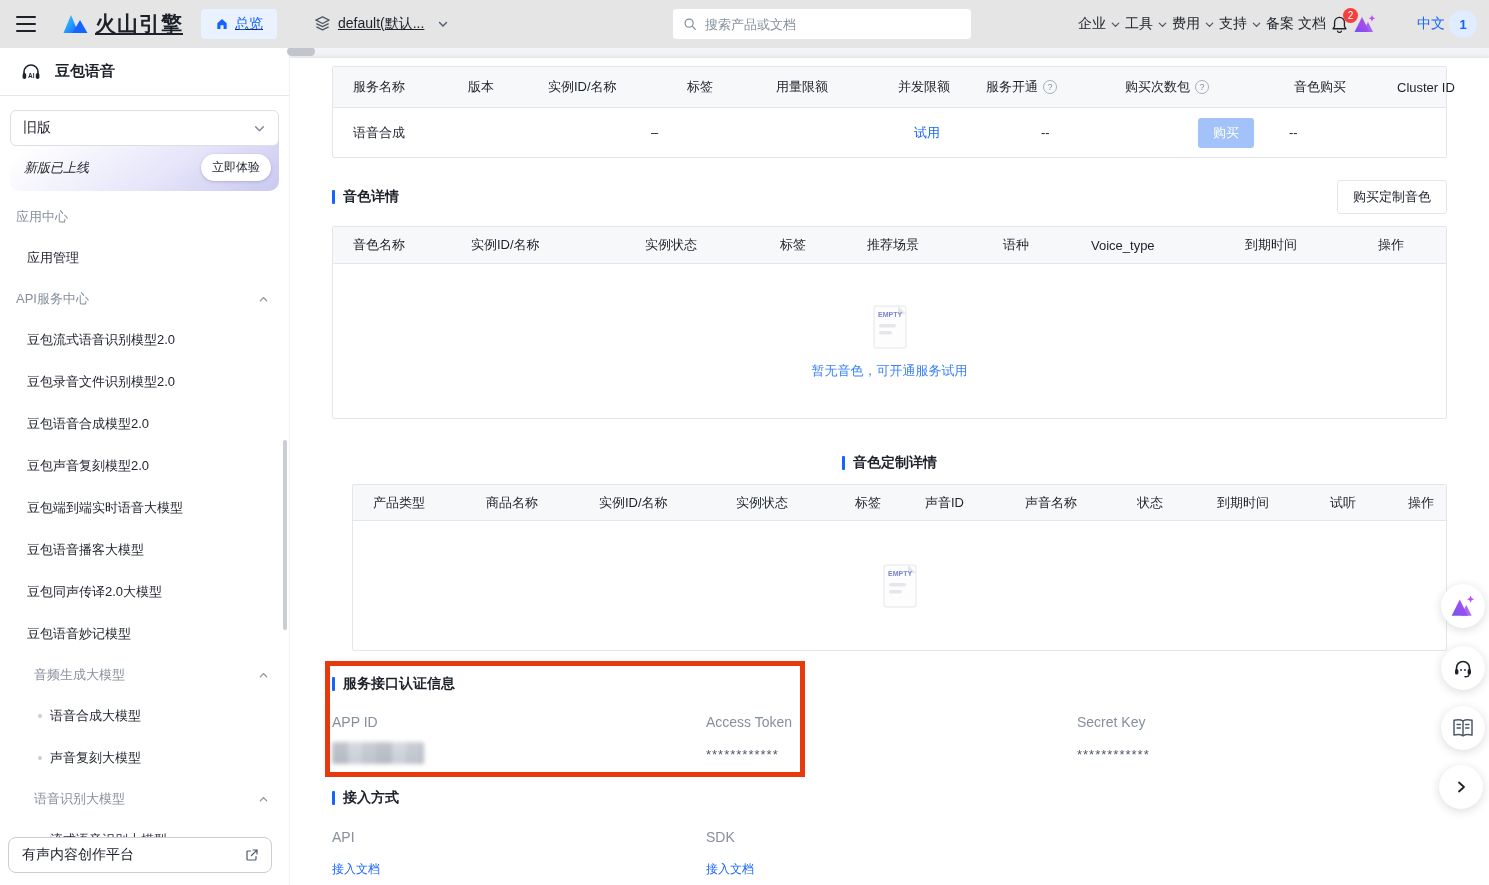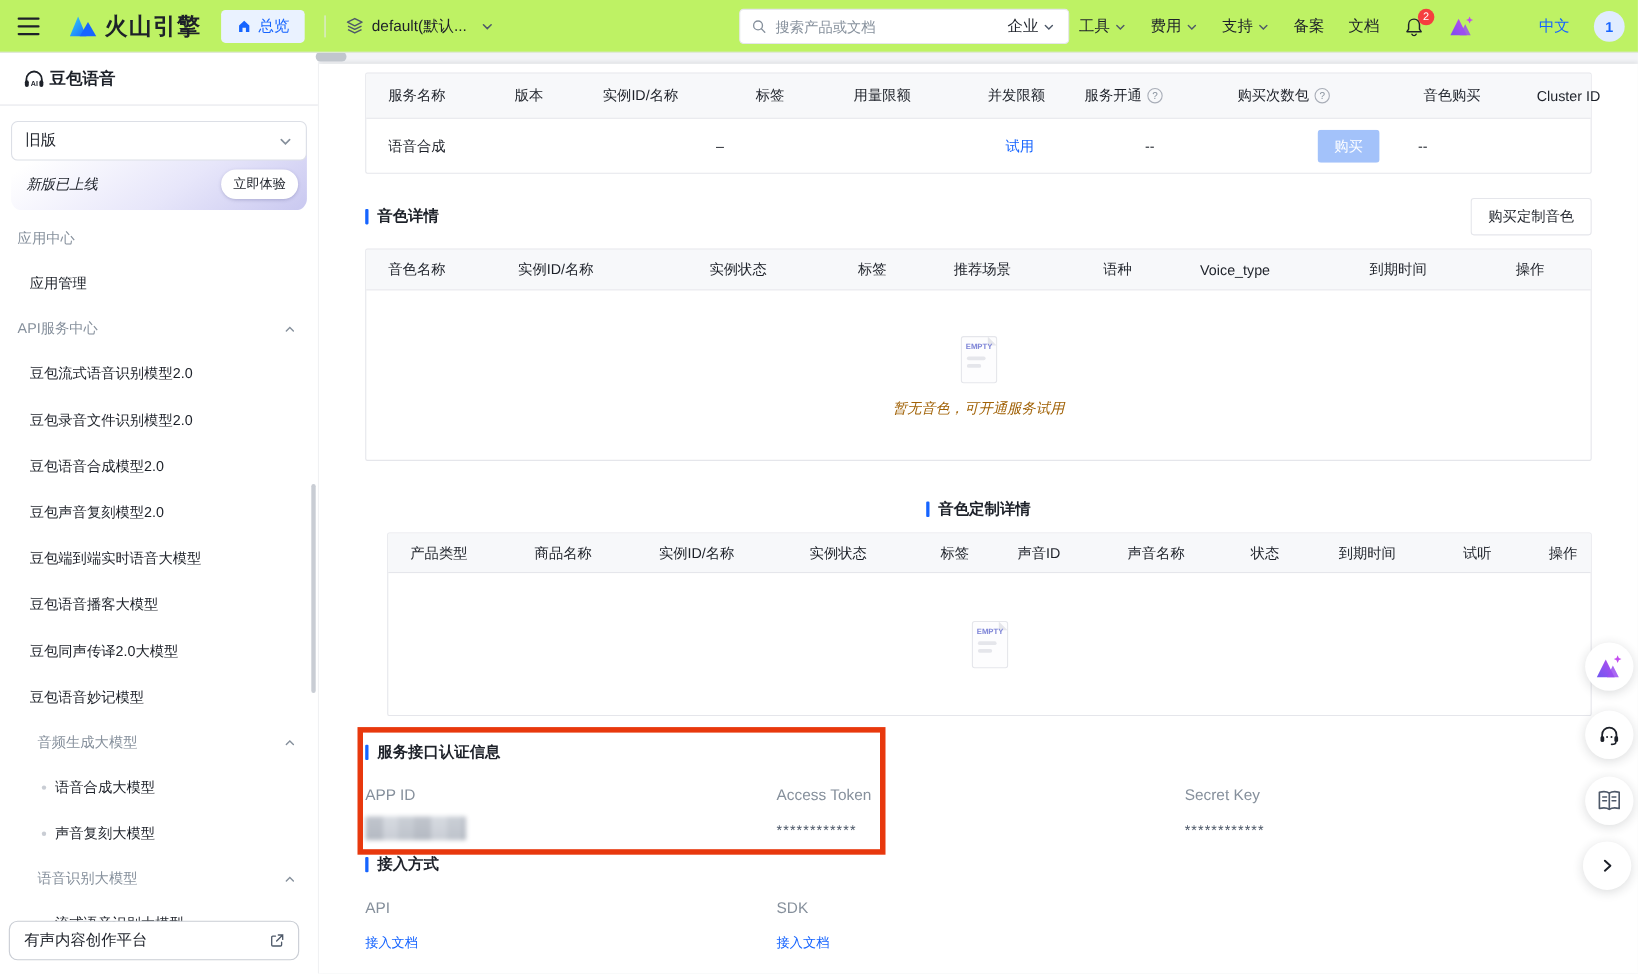--- a/index.html
+++ b/index.html
@@ -1,49 +1,49 @@
 <!DOCTYPE html>
 <html><head>
 <meta charset="utf-8">
 <style>
   * { margin:0; padding:0; box-sizing:border-box; }
   html,body { width:1489px; height:885px; overflow:hidden; background:#fff;
     font-family:"Liberation Sans","DejaVu Sans",sans-serif; color:#1d2129; }
   svg { display:block; }
 
   
-  .topbar { position:absolute; left:0; top:0; width:1489px; height:48px; background:#bef264;
-    border-bottom:1px solid #e5e6eb; display:flex; align-items:center; padding:0 16px; z-index:30; }
+  .topbar { position:absolute; left:0; top:0; width:1489px; height:48px; background:#e5e5e5;
+    border-bottom:1px solid #e5e6eb; display:flex; align-items:center; padding:0 16px; z-index:30;text-decoration:underline; }
   .hamburger { width:20px; height:16px; display:flex; flex-direction:column; justify-content:space-between; cursor:pointer; margin-right:26px; }
   .hamburger i { height:2px; background:#1d2129; border-radius:1px; }
   .brand { display:flex; align-items:center; gap:6px; margin-right:18px; cursor:pointer; }
   .brand-name { font-size:21px; font-weight:bold; letter-spacing:1px; }
   .overview-pill { display:flex; align-items:center; gap:6px; background:#eaf2ff; color:#1664ff;
     height:30px; padding:0 14px; border-radius:4px; font-size:14px; cursor:pointer; }
   .vdiv { width:1px; height:20px; background:#e5e6eb; margin:0 18px; }
   .workspace { display:flex; align-items:center; gap:7px; font-size:14px; cursor:pointer; }
   .workspace .chev { margin-left:6px; }
   .search { position:absolute; left:672px; top:8px; width:300px; height:32px; border:1px solid #e5e6eb;
     border-radius:4px; display:flex; align-items:center; gap:8px; padding:0 10px; background:#fff; }
   .search input { border:none; outline:none; flex:1; font-size:13px; color:#1d2129; background:transparent;
     font-family:inherit; }
   .search input::placeholder { color:#86909c; }
-  .topnav { position:absolute; right:12px; top:0; height:48px; display:flex; align-items:center; gap:22px; }
+  .topnav { position:absolute; right:12px; top:0; height:48px; display:flex; align-items:center; gap:4px; }
   .nav-item { display:flex; align-items:center; gap:4px; font-size:14px; color:#1d2129; cursor:pointer; white-space:nowrap; }
   .bell { position:relative; cursor:pointer; }
   .badge { position:absolute; top:-7px; right:-9px; min-width:15px; height:15px; border-radius:8px;
     background:#f53f3f; color:#fff; font-size:10px; line-height:15px; text-align:center; padding:0 3px; }
   .lang { color:#1664ff; font-size:14px; cursor:pointer;margin-left:36px; }
   .avatar { width:28px; height:28px; border-radius:50%; background:#e0ecff; color:#1664ff;
     font-size:13px; font-weight:bold; display:flex; align-items:center; justify-content:center; cursor:pointer; }
 
   
   .sidebar { position:absolute; left:0; top:48px; width:290px; height:837px; background:#fff;
     border-right:1px solid #f0f1f3; z-index:20; }
-  .sb-header { height:48px; display:flex; align-items:center; gap:3px; padding:0 20px; border-bottom:1px solid #e5e6eb; }
+  .sb-header { height:48px; display:flex; align-items:center; gap:13px; padding:0 20px; border-bottom:1px solid #e5e6eb; }
   .sb-title { font-size:15px; font-weight:bold; }
   .sb-card { margin:14px 10px 0; border-radius:10px; padding:0 0 2px;
     background:linear-gradient(145deg,#ffffff 18%,#e7e6fa 62%,#c9c8f0 100%); }
   .version-select { height:36px; background:#fff; border:1px solid #dcdfe6; border-radius:6px;
     display:flex; align-items:center; justify-content:space-between; padding:0 12px; font-size:14px; cursor:pointer;gap:34px; }
   .sb-banner { display:flex; align-items:center; justify-content:space-between; padding:8px 8px 8px 14px; }
   .sb-banner-text { font-size:13px; font-style:italic; font-weight:500; color:#1d2129; }
   .sb-banner-btn { background:#fff; border-radius:14px; font-size:12px; padding:5px 11px; cursor:pointer;
     box-shadow:0 1px 3px rgba(60,60,120,.25); }
   .sb-list { margin-top:6px; }
@@ -71,21 +71,21 @@
   .thead { background:#f7f8fa; }
   .thead > div { color:#1d2129; font-weight:500; display:flex; align-items:center; gap:5px; }
   .t1 { grid-template-columns:103px 68px 127px 77px 110px 76px 127px 157px 91px 112px 1fr; }
   .t1.thead { height:40px;gap:12px; }
   .t1.trow { height:50px; border-top:1px solid #e5e6eb; }
   .t2 { grid-template-columns:118px 174px 135px 87px 136px 88px 154px 133px 1fr; }
   .t2.thead { height:36px; }
   .t3 { grid-template-columns:113px 113px 137px 119px 70px 100px 112px 80px 113px 78px 1fr; }
   .t3.thead { height:35px; }
   .empty-body { border-top:1px solid #e5e6eb; display:flex; flex-direction:column; align-items:center; justify-content:center; gap:10px; }
-  .empty-caption { font-size:13px; color:#a16207;font-style:italic; }
+  .empty-caption { font-size:13px; color:#3b82f6; }
   .link { color:#1664ff; cursor:pointer; }
   .btn-buy { display:inline-block; background:#a3c2fa; color:#fff; font-size:13px; border:none;
     border-radius:3px; padding:6px 15px; cursor:not-allowed; }
   .help { width:14px; height:14px; border-radius:50%; border:1px solid #a9aeb8; color:#86909c;
     font-size:9px; display:inline-flex; align-items:center; justify-content:center; cursor:pointer; flex:none; }
 
   .sec-head { display:flex; align-items:center; justify-content:space-between; }
   .sec-title { display:flex; align-items:center; gap:8px; font-size:14px; font-weight:bold; }
   .sec-title::before { content:""; width:3px; height:14px; background:#1664ff; border-radius:1px; display:inline-block; }
   .btn-outline { background:#fff; border:1px solid #e5e6eb; border-radius:3px; font-size:13px;
@@ -96,21 +96,21 @@
     z-index:6; pointer-events:none; }
   .field-row { display:flex; margin-top:21px; }
   .f-col1 { width:374px; } .f-col2 { width:371px; } .f-col3 { flex:1; }
   .f-label { font-size:14px; color:#86909c; }
   .f-value { margin-top:17px; font-size:13px; color:#4e5969; letter-spacing:1px; }
   .blurbox { margin-top:12px; width:92px; height:22px; border-radius:2px; filter:blur(2px);
     background:
       repeating-linear-gradient(90deg,#d4d7dc 0 16px,#eceef1 16px 30px,#dfe2e6 30px 44px),
       linear-gradient(#e8eaee,#d9dce1); background-blend-mode:multiply; }
 
-  .access { }
+  .access { margin-top:12px; }
   .a-label { font-size:14px; color:#86909c; margin-top:22px; }
   .a-link { font-size:12px; margin-top:16px; }
 
   
   .fab { position:absolute; width:44px; height:44px; border-radius:50%; background:#fff; z-index:40;
     box-shadow:0 2px 10px rgba(31,35,41,.16); display:flex; align-items:center; justify-content:center; cursor:pointer; }
 </style>
 </head>
 <body>
 

